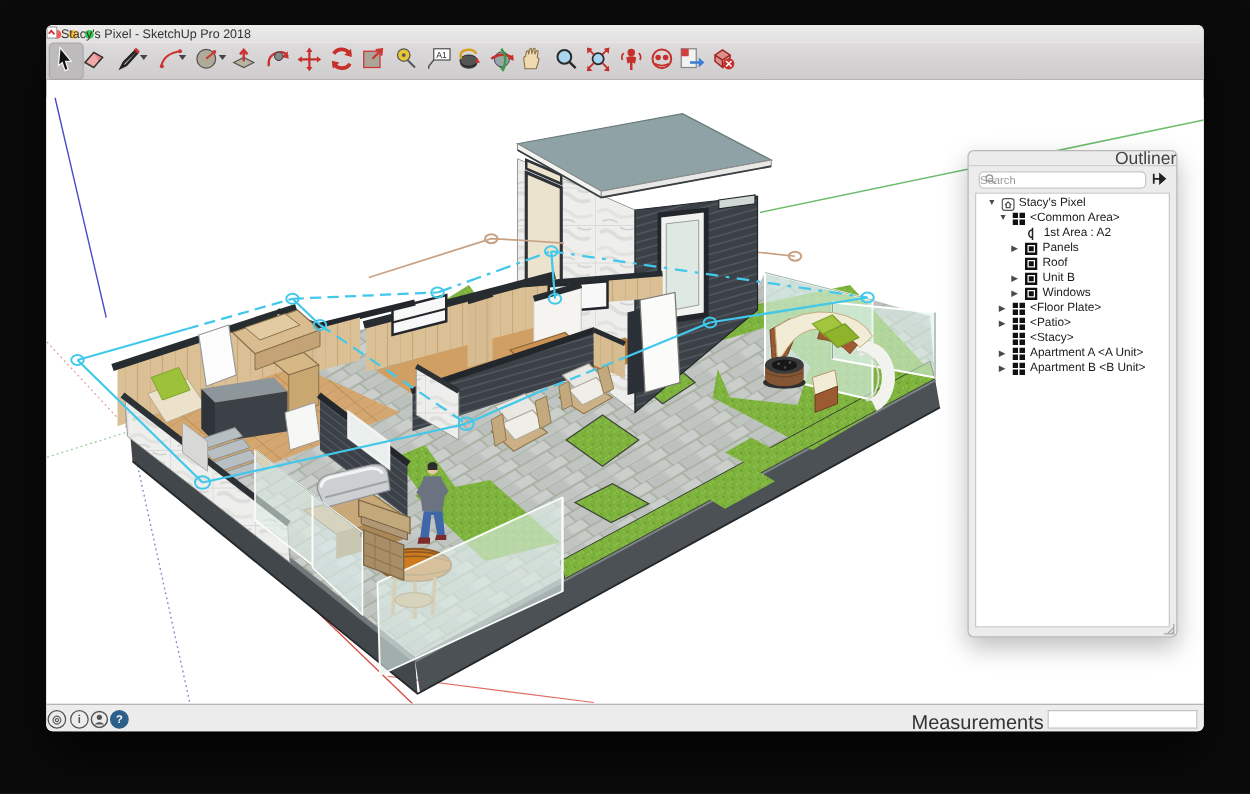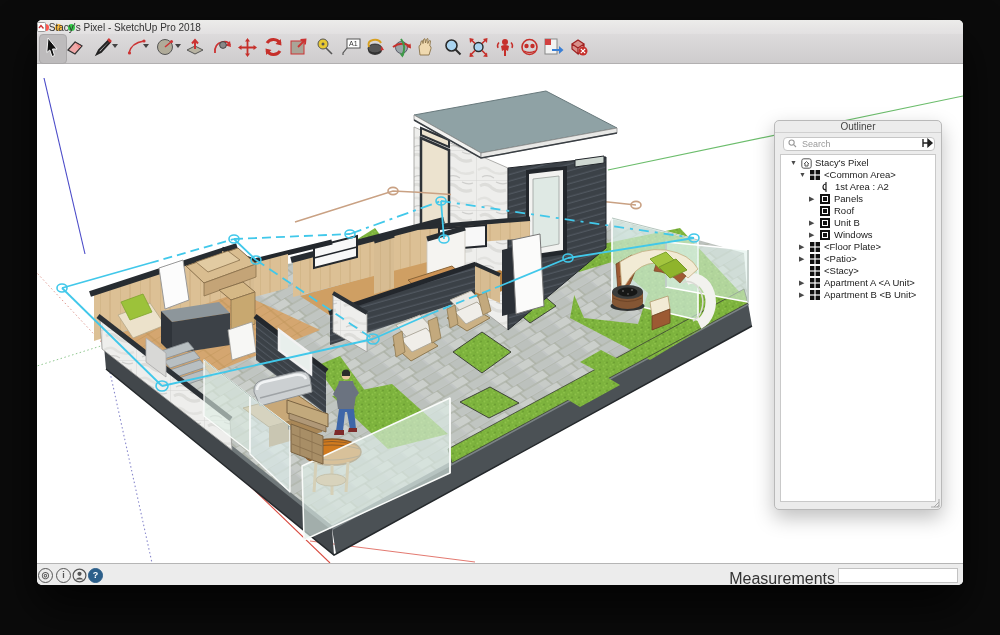--- a/index.html
+++ b/index.html
@@ -13,22 +13,22 @@
 #tabbar{position:absolute;left:0;top:44px;width:926px;height:14px;background:#cdcbcc;border-bottom:1px solid #aeacad}
 .tab{position:absolute;top:1.5px;height:12px;background:#f6f6f6;border:1px solid #b5b3b4;font-size:8px;letter-spacing:-0.1px;color:#333;line-height:13px;text-align:center;border-radius:1px;white-space:nowrap}
 .tabsel{background:linear-gradient(#4195ef,#1a6fd4);color:#fff;border-color:#1a62b8}
 #viewport{position:absolute;left:0;top:58px;width:926px;height:485px;background:#ffffff}
 #statusbar{position:absolute;left:0;top:543px;width:926px;height:22px;background:#ececec;border-top:1px solid #b5b5b5}
 .sbi{position:absolute;top:4px;width:13px;height:13px;border-radius:50%;border:1.2px solid #555;color:#555;font-size:9px;line-height:13px;text-align:center;font-weight:bold}
 #sbtext{position:absolute;left:68px;top:5px;font-size:10.5px;color:#222}
 #meas{position:absolute;right:128px;top:6px;font-size:16px;color:#333}
 #measbox{position:absolute;right:5px;top:4px;width:118px;height:13px;background:#fff;border:1px solid #c2c2c2}
 #panel{position:absolute;left:737px;top:100px;width:166px;height:388px;background:#ececec;border:1px solid #b9b9b9;border-radius:5px;box-shadow:0 8px 20px rgba(0,0,0,.25)}
-#ptitle{position:absolute;left:0;top:0;width:100%;height:11px;text-align:center;font-size:10px;color:#444;border-bottom:1px solid #d0d0d0;line-height:11px}
-#psearch{position:absolute;left:8px;top:16px;width:132px;height:12px;background:#fff;border:1px solid #c6c6c6;border-radius:4px;font-size:9px;color:#9a9a9a;line-height:12px;padding-left:18px}
+#ptitle{position:absolute;left:0;top:0;width:100%;height:11px;text-align:right;font-size:14px;color:#444;border-bottom:1px solid #d0d0d0;line-height:11px}
+#psearch{position:absolute;left:8px;top:16px;width:132px;height:12px;background:#fff;border:1px solid #c6c6c6;border-radius:4px;font-size:9px;color:#9a9a9a;line-height:12px;}
 #ptree{position:absolute;left:5px;top:33px;width:154px;height:346px;background:#fff;border:1px solid #c9c9c9}
 .trow{position:absolute;font-size:9.5px;color:#1a1a1a;height:12px;line-height:12px;white-space:nowrap}
 .tri{position:absolute;font-size:7px;color:#4a4a4a}
 </style>
 </head>
 <body>
 <div id="win">
   <div id="titlebar">
     <div class="tl" style="left:5px;background:#fc5850"></div>
     <div class="tl" style="left:18px;background:#fdbe40"></div>

